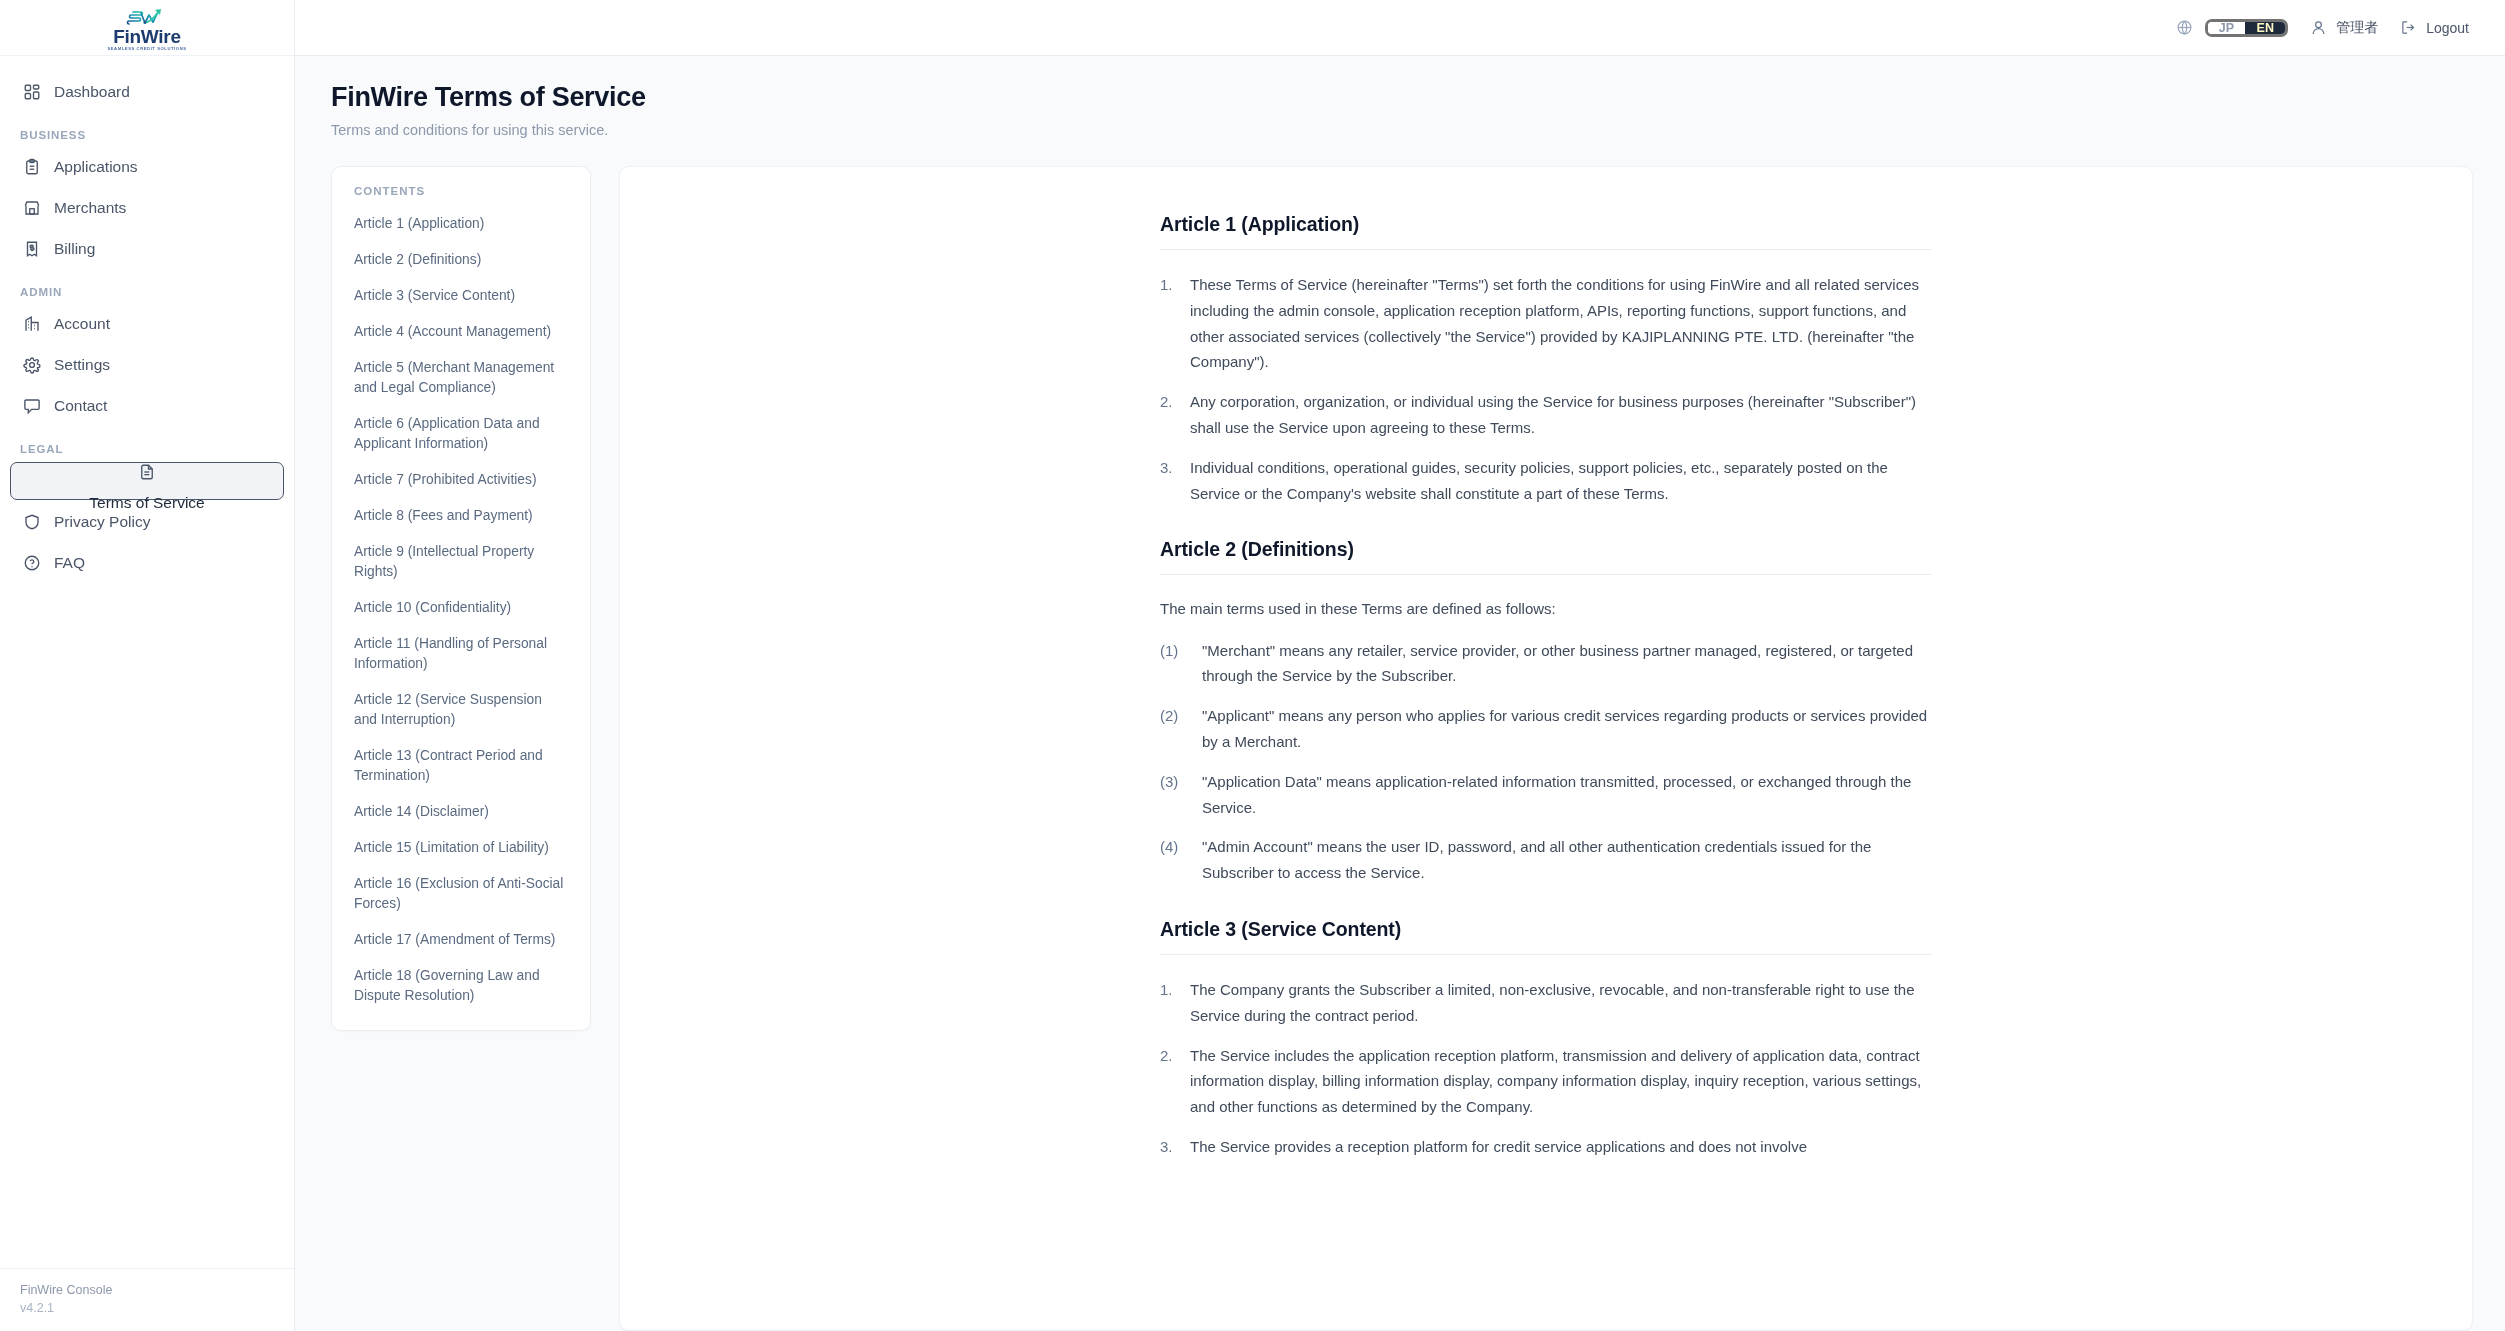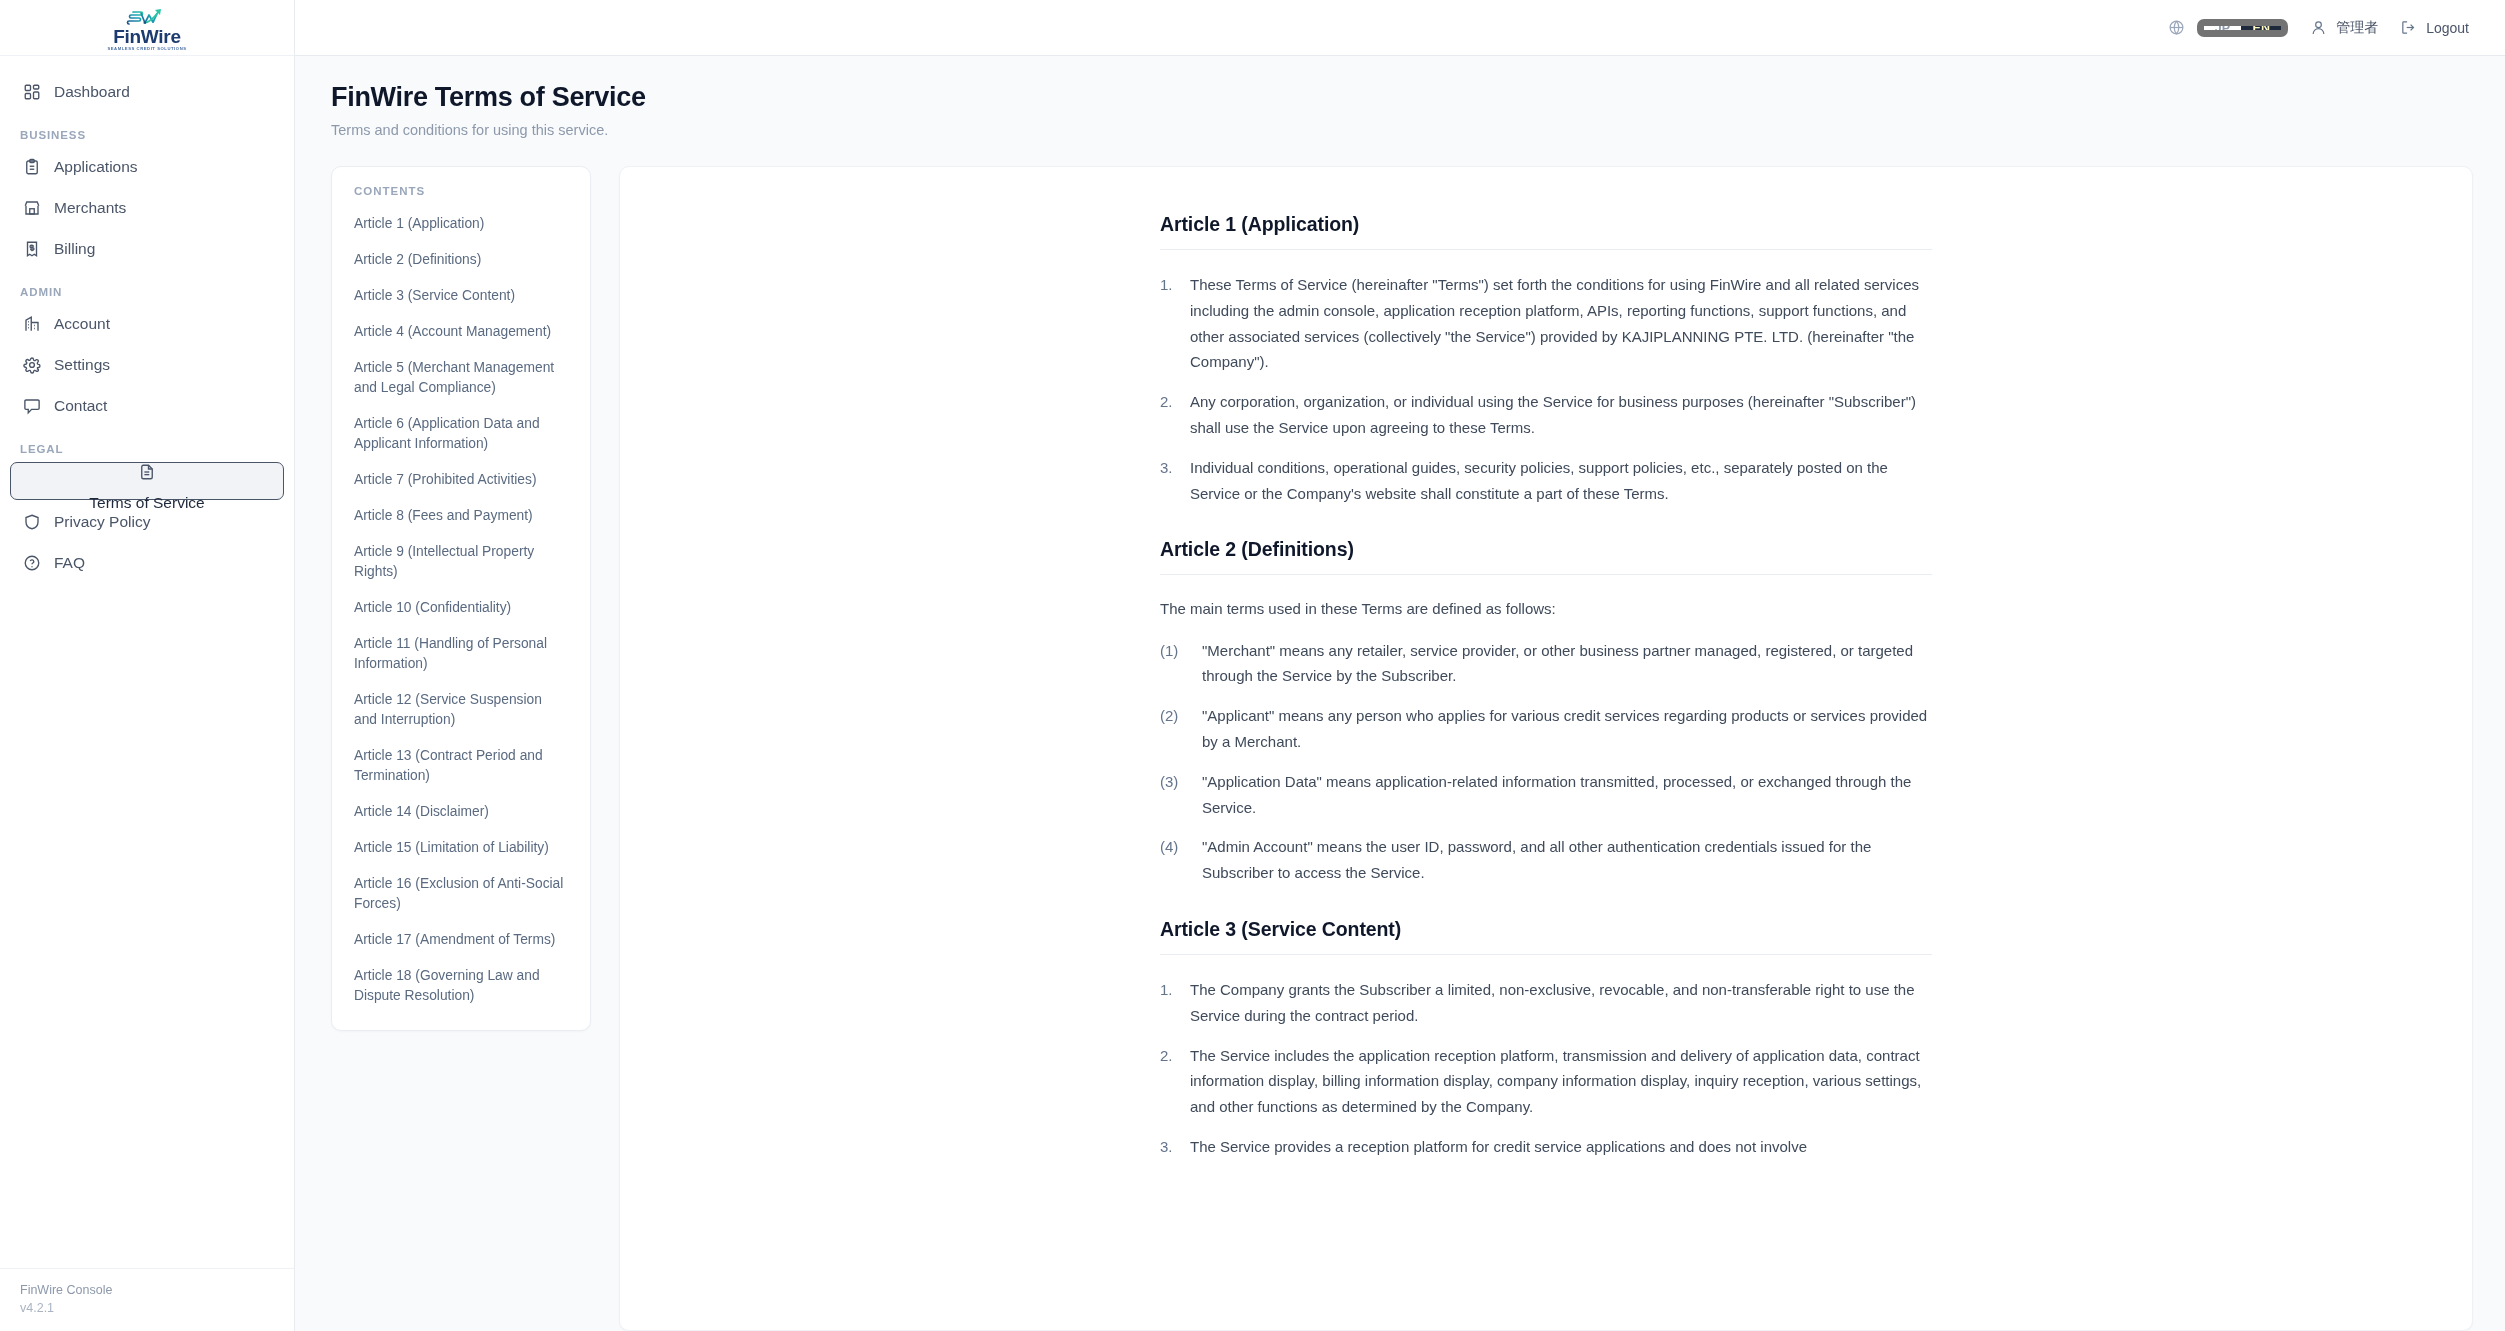--- a/index.html
+++ b/index.html
@@ -74,21 +74,21 @@
     height: 56px; min-height: 56px;
     background: #ffffff;
     border-bottom: 1px solid #e8ecf1;
     display: flex; align-items: center; justify-content: flex-end;
     padding: 0 36px;
     gap: 22px;
   }
   .globe-icon { color: #9aa7bb; display: flex; }
   .lang-toggle {
     display: flex; align-items: stretch;
-    border: 7px solid #737373; border-radius: 7px; overflow: hidden;
+    border: 3px solid #737373; border-radius: 7px; overflow: hidden;
     height: 18px; margin-left: -10px;
   }
   .lang-btn {
     padding: 0 11px; display: flex; align-items: center;
     font-size: 12.5px; font-weight: 600; cursor: pointer;
     background: #ffffff; color: #8d99ab; letter-spacing: 0.2px;
   }
   .lang-btn.active { background: #1e293b; color: #fef9c3; }
   .user-box { display: flex; align-items: center; gap: 9px; cursor: pointer; }
   .user-name { font-size: 14px; color: #4a5568; }

